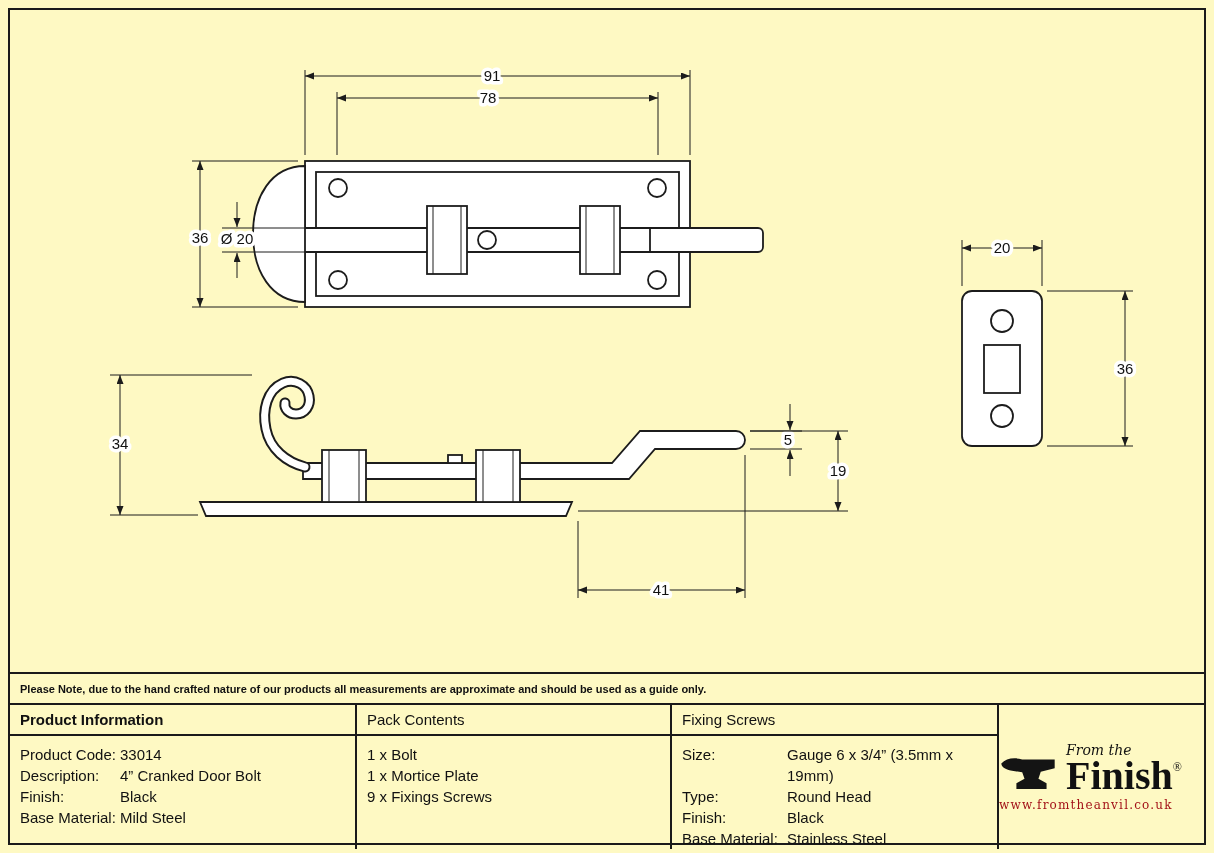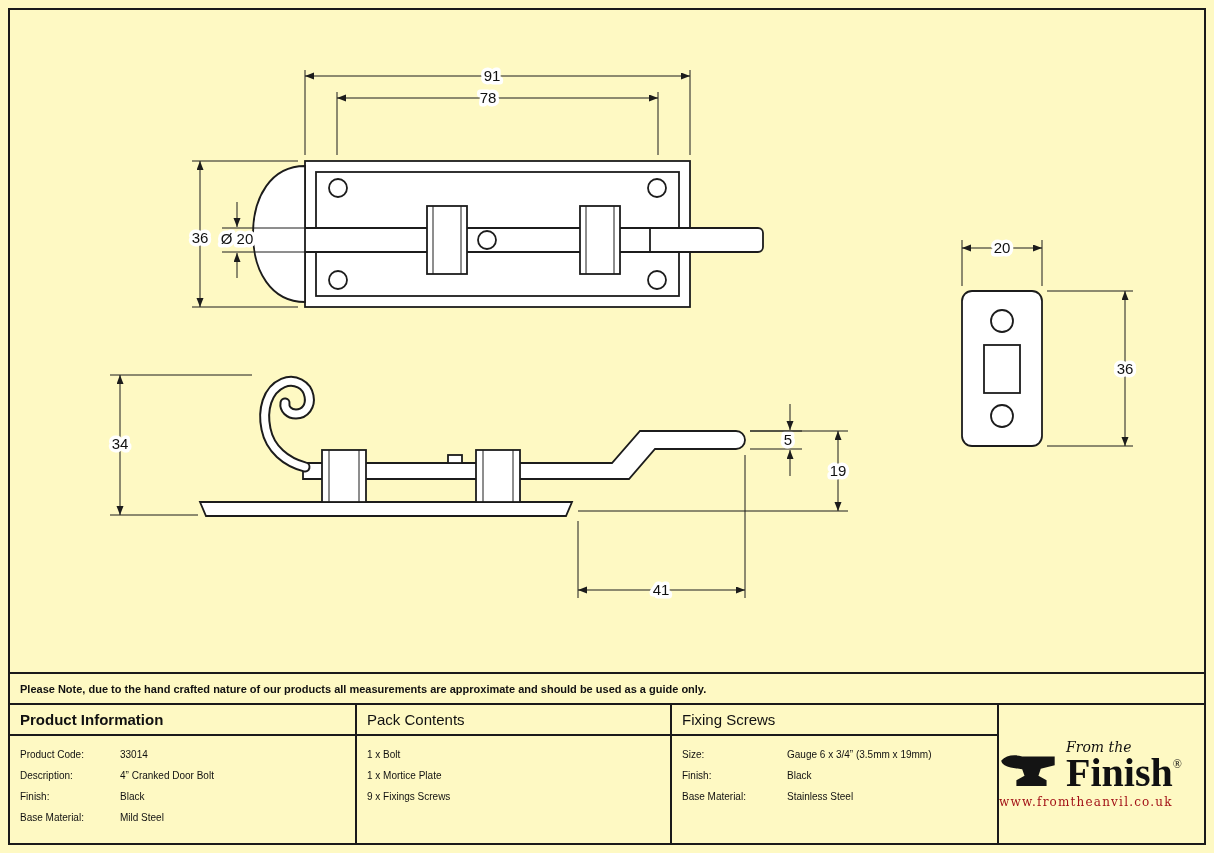--- a/index.html
+++ b/index.html
@@ -20,21 +20,21 @@
   .note-bar{position:absolute;left:10px;right:10px;top:672px;height:33px;
             border-top:2px solid #1a1a1a;border-bottom:2px solid #1a1a1a;
             box-sizing:border-box;display:flex;align-items:center;
             padding-left:10px;font-size:11px;font-weight:bold;}
 
   .info-table{position:absolute;left:10px;right:10px;top:705px;bottom:10px;
               display:grid;grid-template-columns:345px 315px 327px 1fr;
               grid-template-rows:31px 1fr;}
   .col-header{line-height:30px;padding-left:10px;font-size:15px;
               border-bottom:2px solid #1a1a1a;box-sizing:border-box;}
-  .col-body{padding:8px 10px 0 10px;font-size:10px;}
+  .col-body{padding:8px 10px 0 10px;font-size:15px;}
   .bl{border-left:2px solid #1a1a1a;box-sizing:border-box;}
   .kv{display:flex;line-height:21px;}
   .kv .k{flex:0 0 100px;}
   .fs .kv .k{flex:0 0 105px;}
   .pc-item{line-height:21px;}
 
   .logo-cell{grid-column:4;grid-row:1 / span 3;display:flex;flex-direction:column;
              align-items:flex-start;justify-content:center;gap:5px;}
   .logo-row{display:flex;align-items:flex-end;gap:9px;}
   .logo-txt{display:flex;flex-direction:column;line-height:1;}
@@ -203,20 +203,24 @@
       <div class="pc-item">1 x Mortice Plate</div>
       <div class="pc-item">9 x Fixings Screws</div>
     </div>
 
     <div class="col-body bl fs" style="grid-column:3;grid-row:2;">
       <div class="kv">
         <span class="k">Size:</span>
         <span class="v">Gauge 6 x 3/4” (3.5mm x 19mm)</span>
       </div>
       <div class="kv">
+        <span class="k">Type:</span>
+        <span class="v">Round Head</span>
+      </div>
+      <div class="kv">
         <span class="k">Finish:</span>
         <span class="v">Black</span>
       </div>
       <div class="kv">
         <span class="k">Base Material:</span>
         <span class="v">Stainless Steel</span>
       </div>
     </div>
 
     <div class="logo-cell bl">

